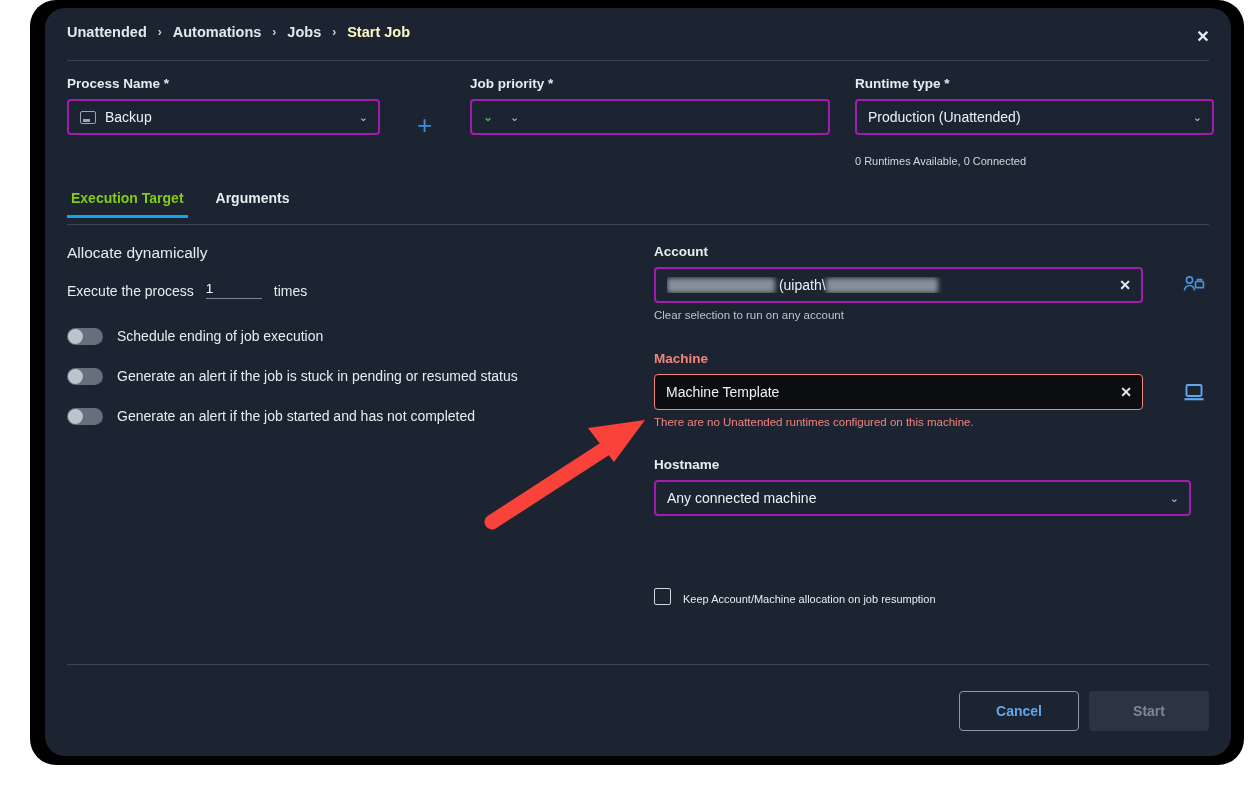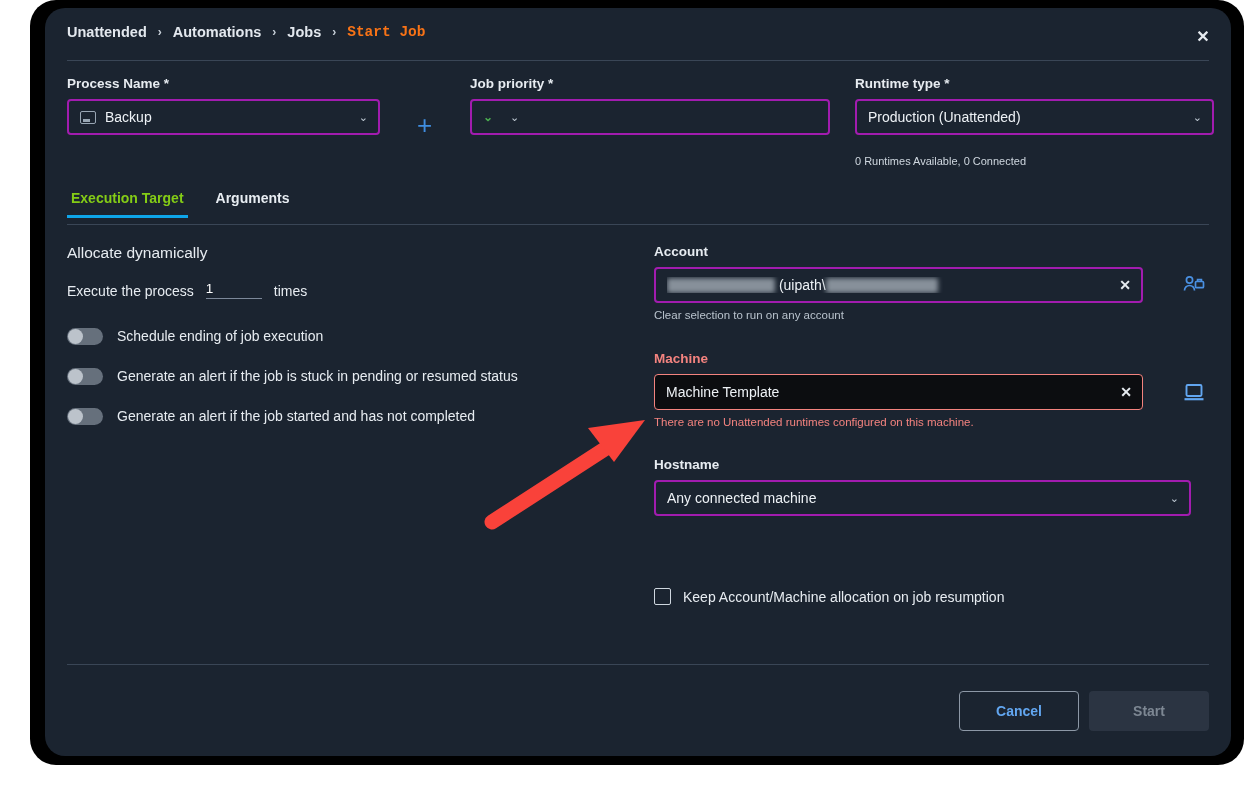--- a/index.html
+++ b/index.html
@@ -39,21 +39,21 @@
     position: absolute;
     left: 22px; top: 16px;
     display: flex; align-items: center;
     gap: 11px;
     font-size: 14.5px;
     font-weight: bold;
     color: #e3e8ee;
   }
   .crumb { white-space: nowrap; }
   .crumb.muted { color: #e3e8ee; }
-  .crumb.last  { color: #f97316; font-family: Liberation Mono, monospace; }
+  .crumb.last  { color: #fef9c3; }
   .crumb-sep {
     color: #c8d0d9; font-size: 12px; font-weight: bold;
     line-height: 1;
   }
   .close-btn {
     position: absolute;
     right: 14px; top: 14px;
     width: 28px; height: 28px;
     display: flex; align-items: center; justify-content: center;
     color: #e7ecf1; font-size: 16px; font-weight: 600;
@@ -186,21 +186,21 @@
     border-radius: 2px;
     vertical-align: -3px;
     filter: blur(2.4px);
     opacity: .85;
   }
   .redact.a { width: 108px; }
   .redact.b { width: 112px; }
 
   .checkbox-row {
     display: flex; align-items: flex-end;
-    font-size: 14px; color: #e7ecf1;
+    font-size: 11px; color: #e7ecf1;
     margin-top: 6px;
   }
   .cbox {
     width: 17px; height: 17px;
     border: 1.5px solid #cfd7df;
     border-radius: 2px;
     margin-right: 12px; flex: none;
     cursor: pointer;
   }
 

